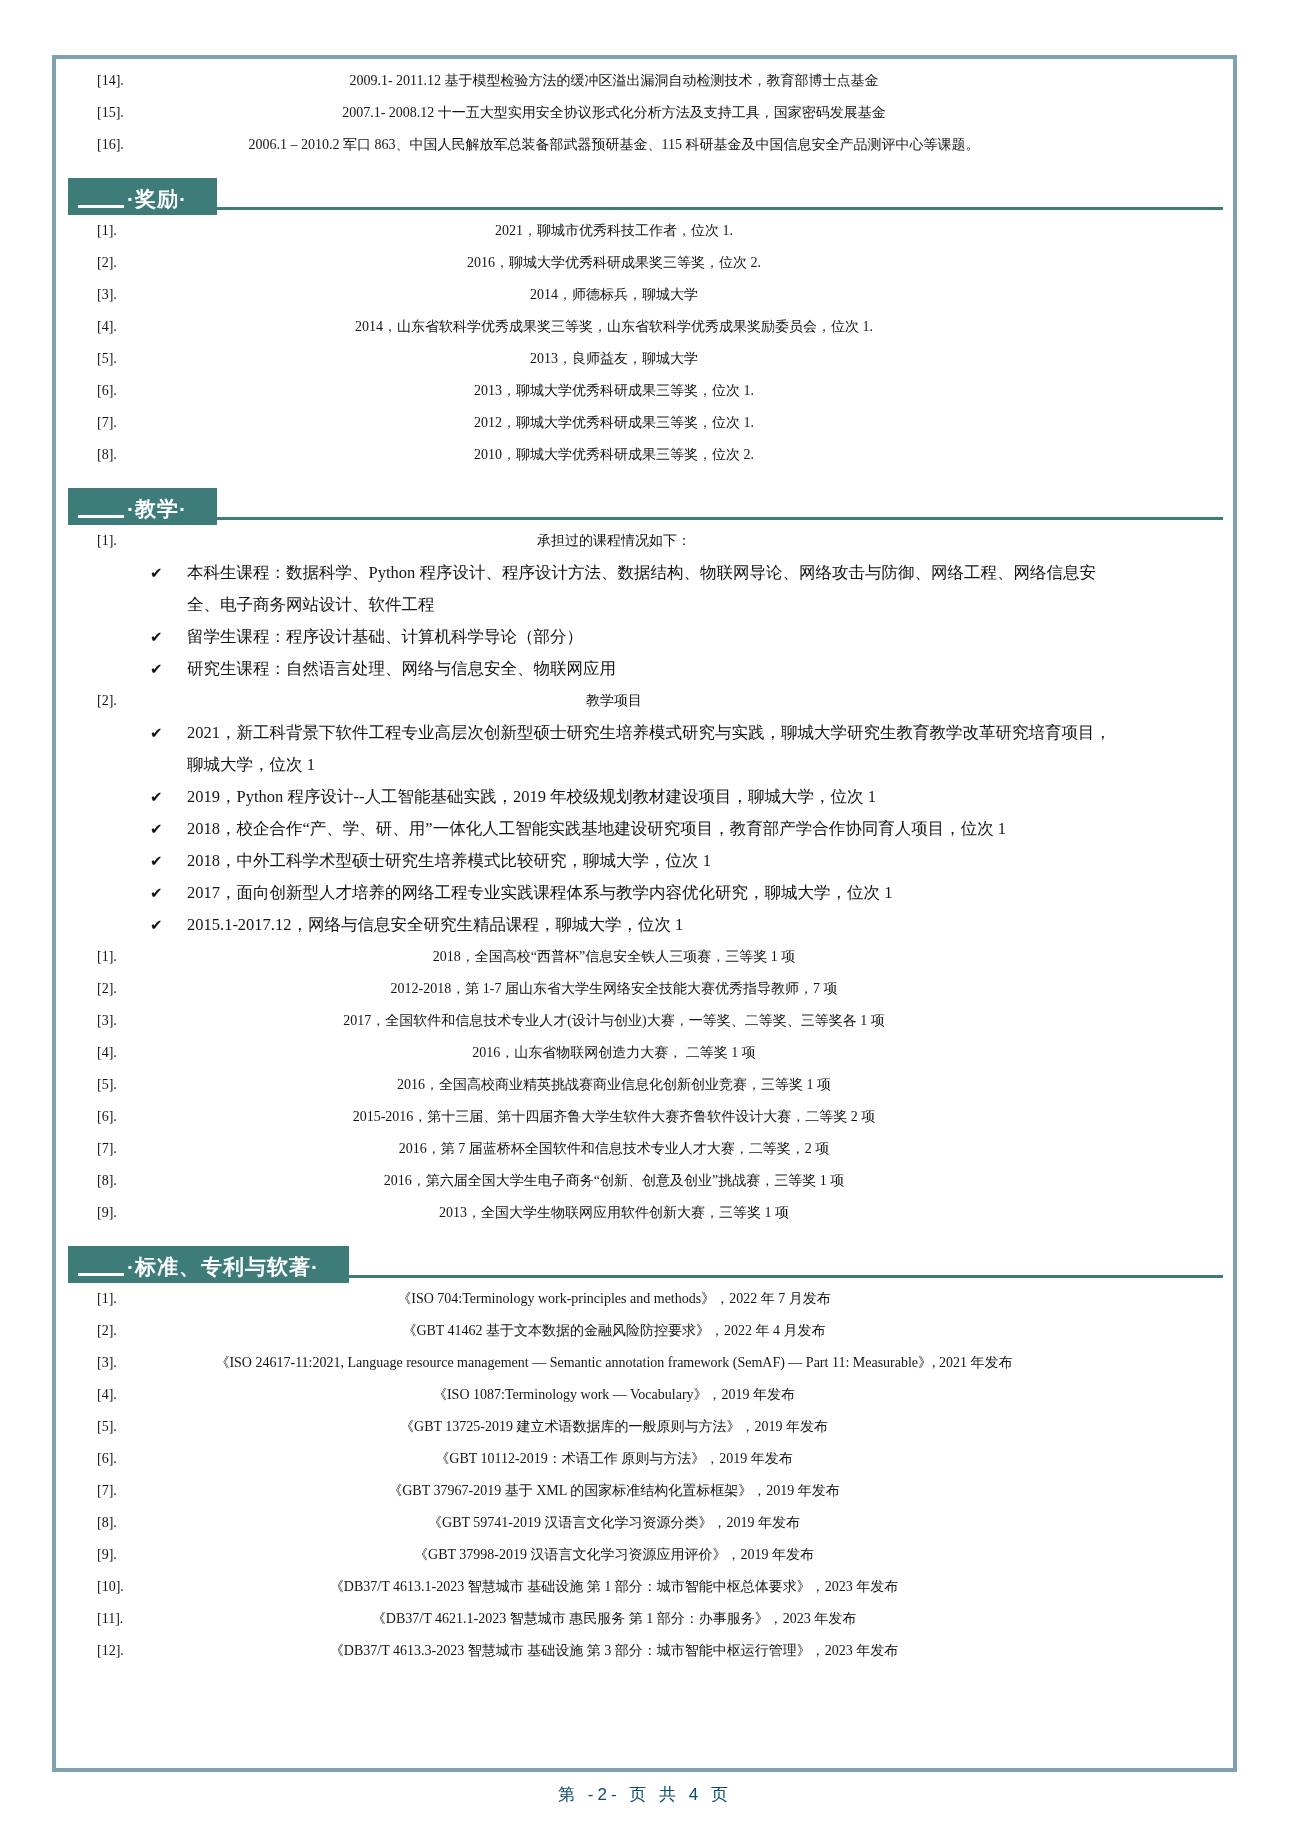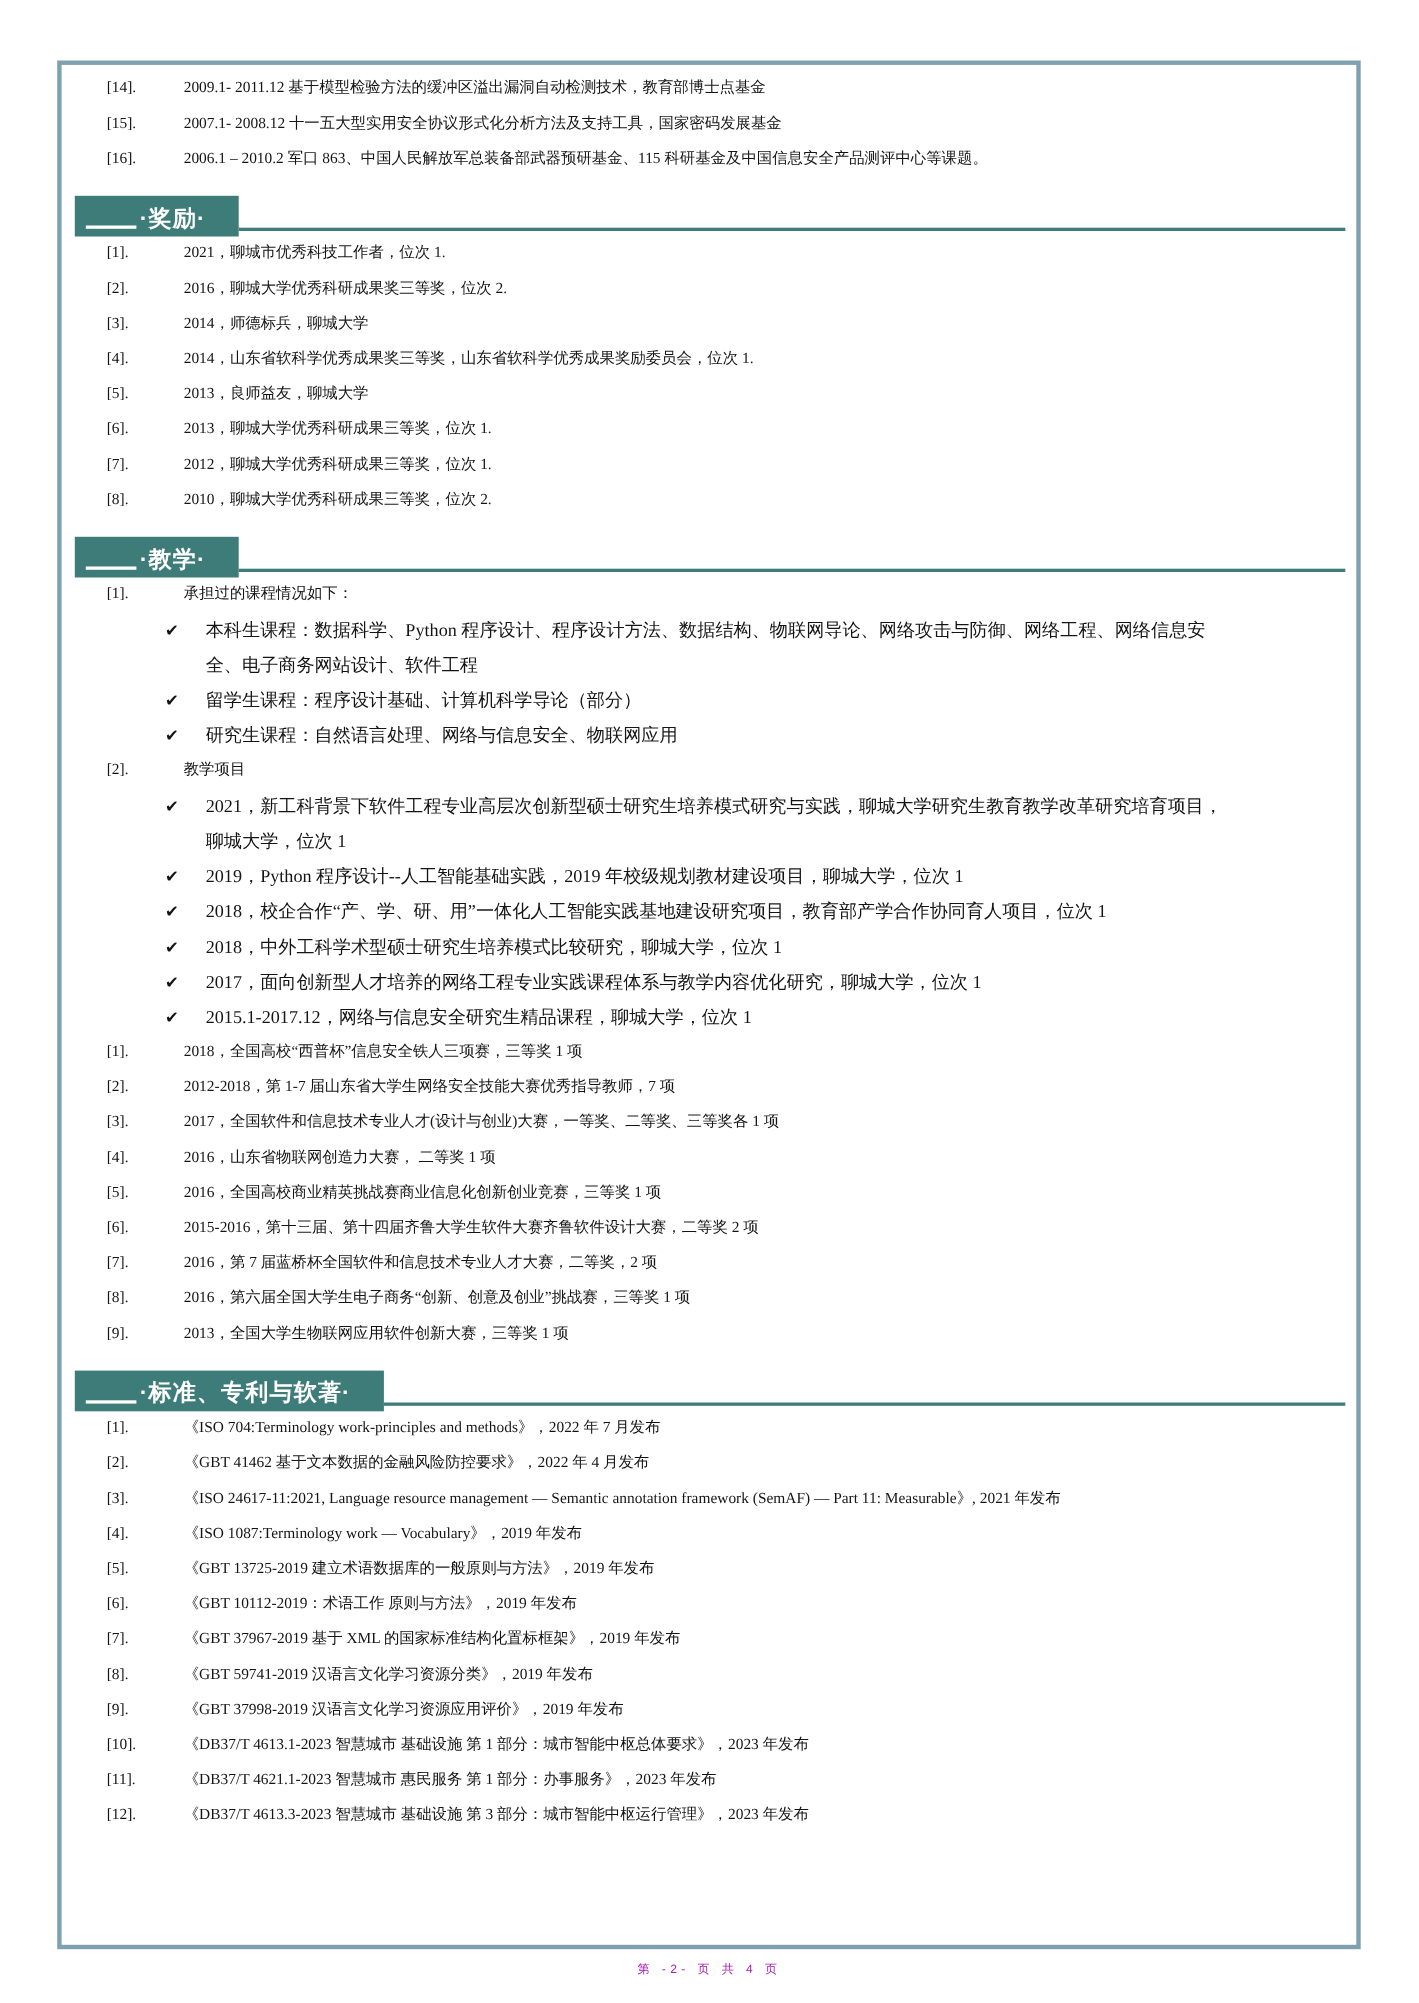--- a/index.html
+++ b/index.html
@@ -9,40 +9,40 @@
     overflow:hidden;
   }
   .frame{
     position:absolute;left:52px;top:55px;width:1177px;height:1709px;
     border:4px solid #7FA0AE;background:#ffffff;box-sizing:content-box;
   }
   .content{padding-top:6px;}
   
   .row{display:flex;line-height:32px;font-size:14px;}
   .row .no{flex:0 0 70px;padding-left:41px;box-sizing:content-box;}
-  .row .txt{flex:1;padding-right:172px;}
+  .row .txt{flex:1;padding-right:172px;text-align:center;}
   
   .sub{display:flex;line-height:32px;font-size:16.5px;}
   .sub .chk{flex:0 0 37px;margin-left:94px;font-family:"DejaVu Sans",sans-serif;
             font-size:15px;font-weight:bold;}
   .sub .txt{flex:1;padding-right:112px;}
   
   .sec{display:flex;align-items:flex-end;height:54px;}
   .sec .box{
     margin-left:12px;background:#3E7C7A;color:#ffffff;height:37px;
     display:flex;align-items:flex-end;padding:0 30px 0 10px;
     font-family:"Liberation Sans","DejaVu Sans",sans-serif;font-weight:bold;
   }
   .sec .dash{width:46px;height:0;border-bottom:3px solid #ffffff;margin:0 3px 7px 0;}
   .sec .t{font-size:21px;line-height:33px;letter-spacing:1px;white-space:nowrap;margin-top:27px;}
   .sec .rule{flex:1;height:3px;background:#3E7C7A;margin:0 10px 5px 0;}
   
   .footer{
     position:absolute;left:0;right:0;top:1783px;text-align:center;
-    color:#a21caf;font-size:11px;letter-spacing:4px;
+    color:#0c4a6e;font-size:17px;letter-spacing:4px;
     font-family:"Liberation Sans","DejaVu Sans",sans-serif;
   }
 </style>
 </head>
 <body>
 
 <div class="page">
   <div class="frame">
     <div class="content" id="content">
   <div class="row">

